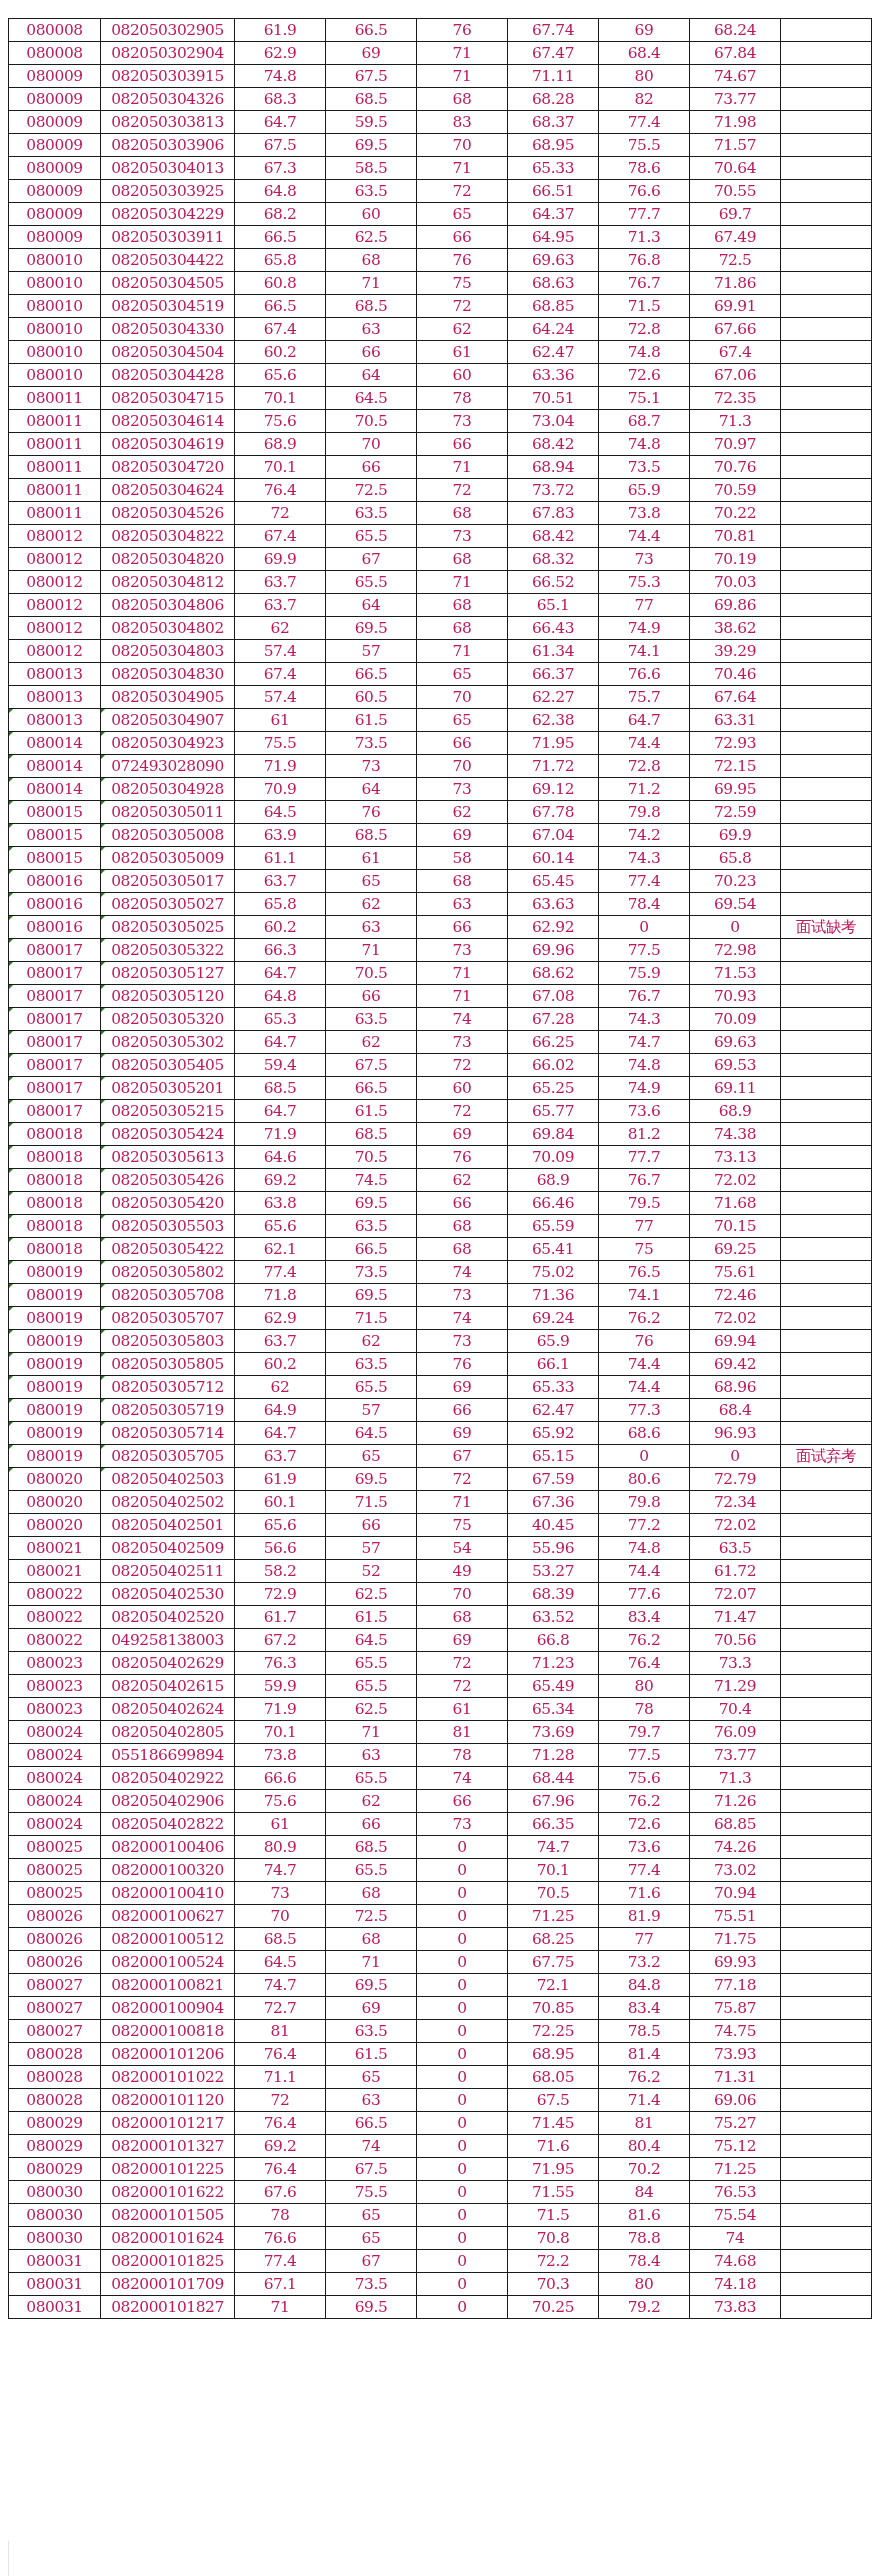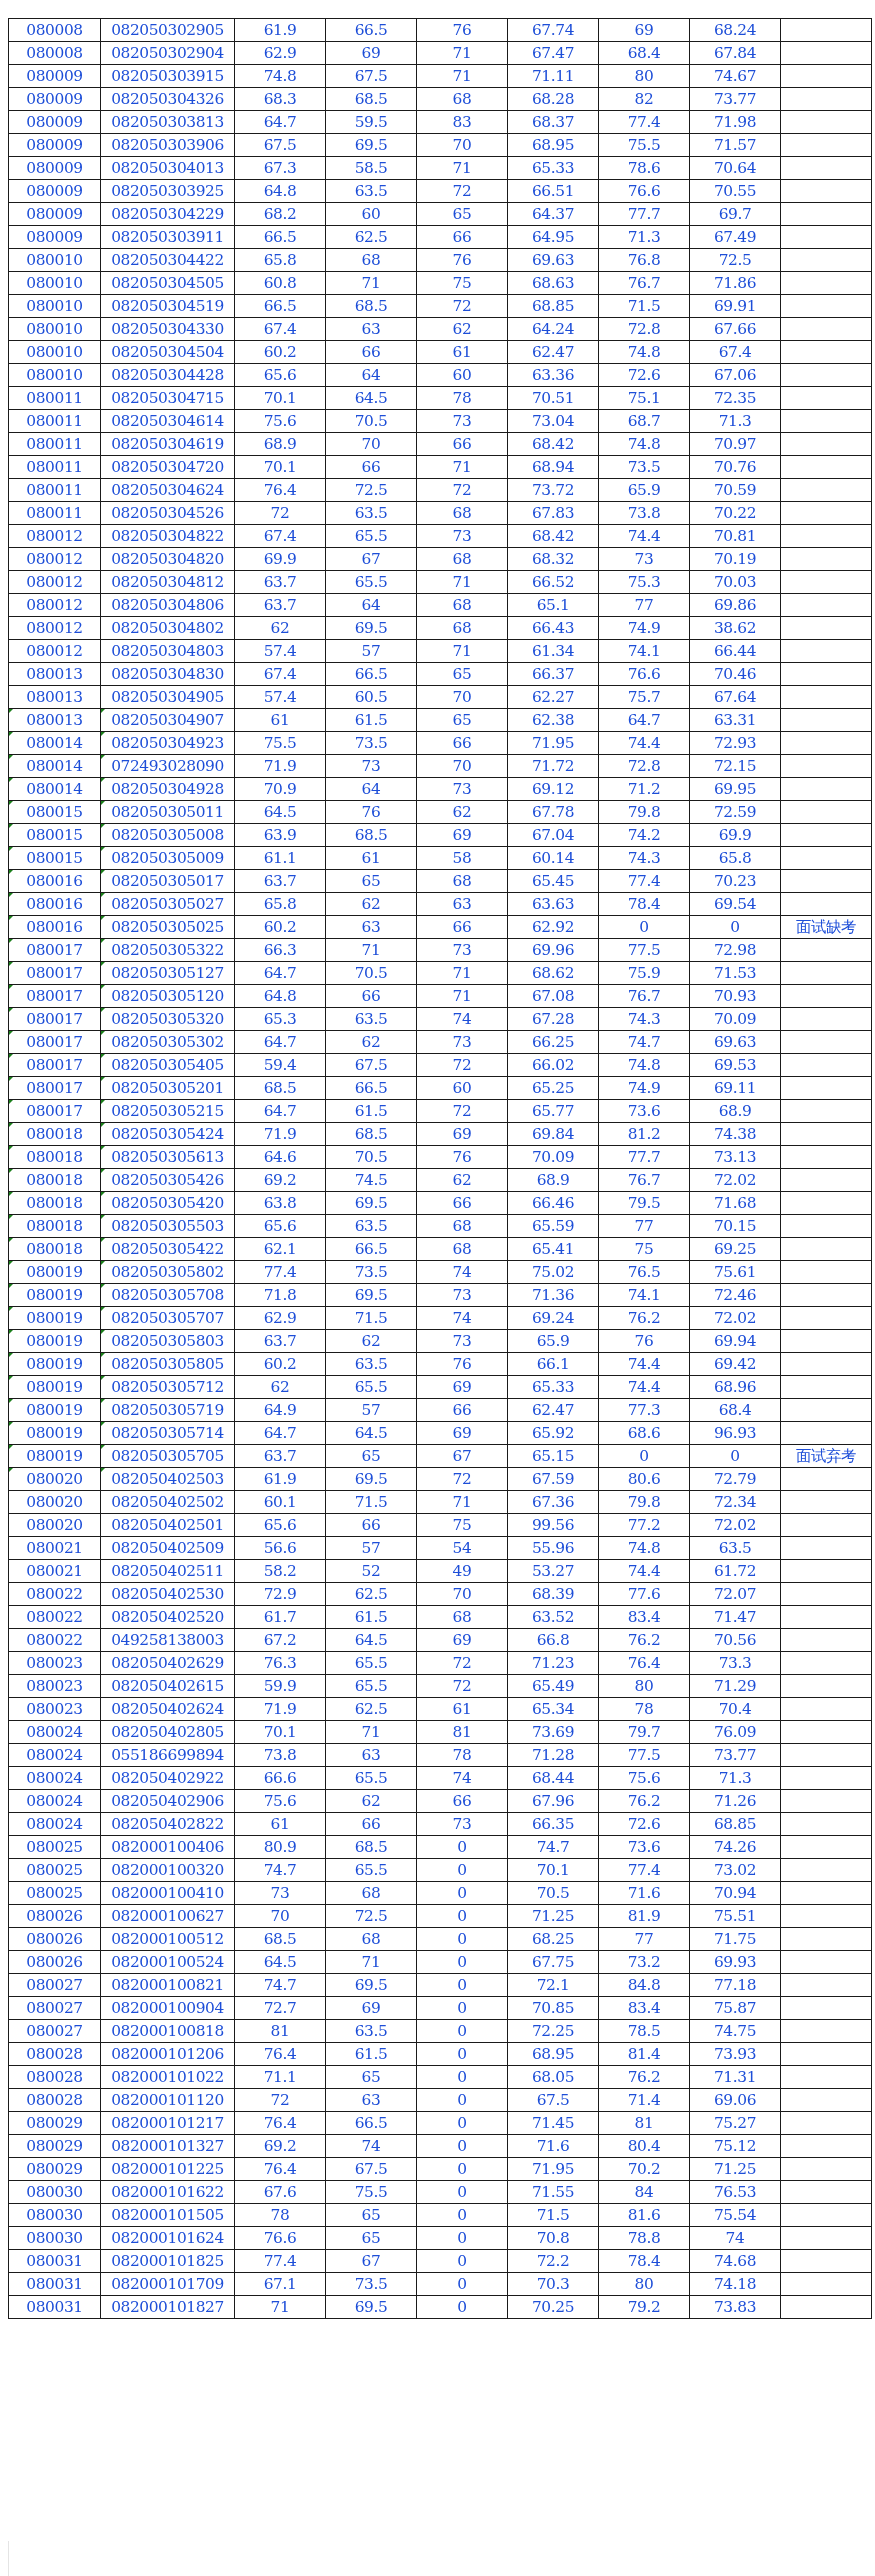--- a/index.html
+++ b/index.html
@@ -3,21 +3,21 @@
 <meta charset="utf-8">
 <style>
   html, body { margin: 0; padding: 0; background: #ffffff; }
   body { width: 875px; height: 2576px; position: relative; overflow: hidden; }
   .sheet { position: absolute; left: 8px; top: 18px; }
   table.scores {
     border-collapse: collapse;
     table-layout: fixed;
     font-family: "DejaVu Serif", "Liberation Serif", serif;
     font-size: 15.4px;
-    color: #1d4ed8;
+    color: #be185d;
   }
   table.scores td {
     border: 1.2px solid #1a1a1a;
     height: 22px;
     padding: 0;
     text-align: center;
     vertical-align: middle;
     white-space: nowrap;
     position: relative;
     letter-spacing: -0.4px;
@@ -355,21 +355,21 @@
     <td class="note"></td>
   </tr>
         <tr>
     <td>080012</td>
     <td>082050304803</td>
     <td>57.4</td>
     <td>57</td>
     <td>71</td>
     <td>61.34</td>
     <td>74.1</td>
-    <td>66.44</td>
+    <td>39.29</td>
     <td class="note"></td>
   </tr>
         <tr>
     <td>080013</td>
     <td>082050304830</td>
     <td>67.4</td>
     <td>66.5</td>
     <td>65</td>
     <td>66.37</td>
     <td>76.6</td>
@@ -771,21 +771,21 @@
     <td>79.8</td>
     <td>72.34</td>
     <td class="note"></td>
   </tr>
         <tr>
     <td>080020</td>
     <td>082050402501</td>
     <td>65.6</td>
     <td>66</td>
     <td>75</td>
-    <td>99.56</td>
+    <td>40.45</td>
     <td>77.2</td>
     <td>72.02</td>
     <td class="note"></td>
   </tr>
         <tr>
     <td>080021</td>
     <td>082050402509</td>
     <td>56.6</td>
     <td>57</td>
     <td>54</td>

